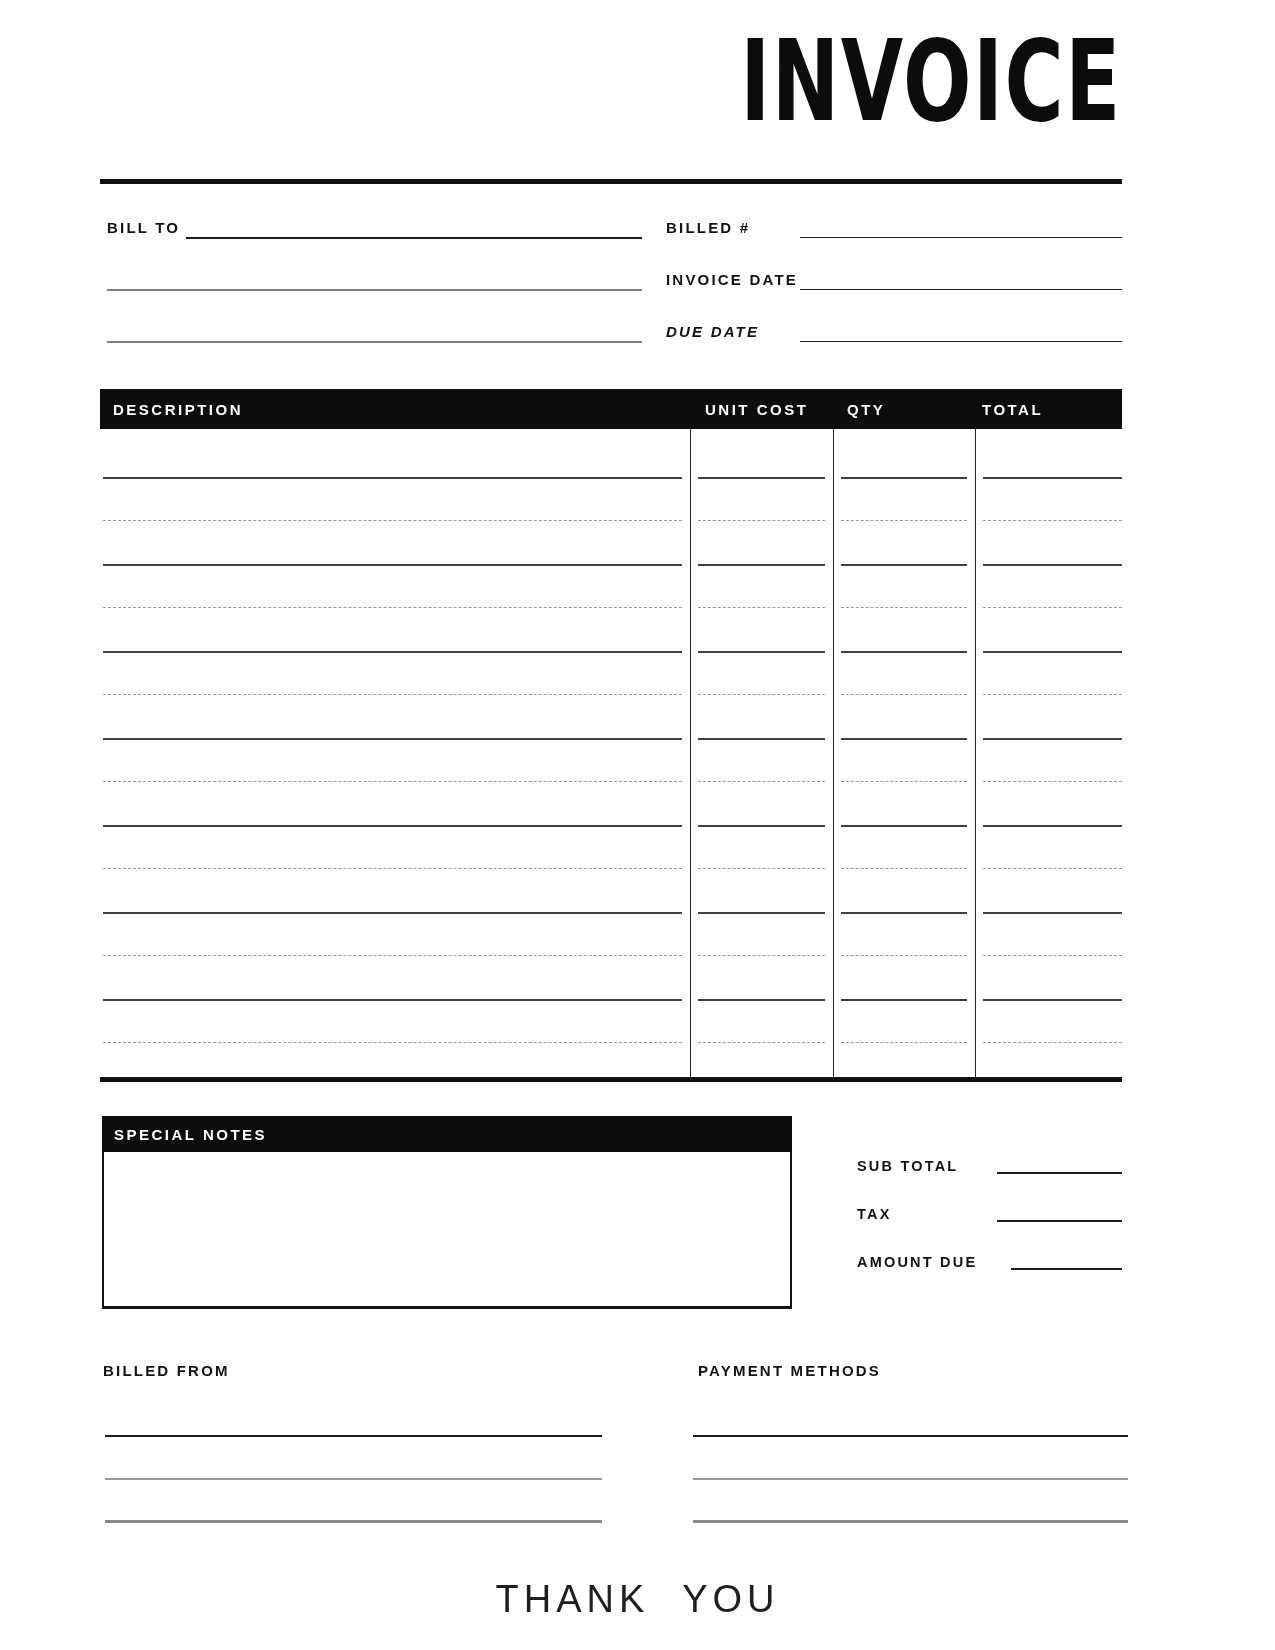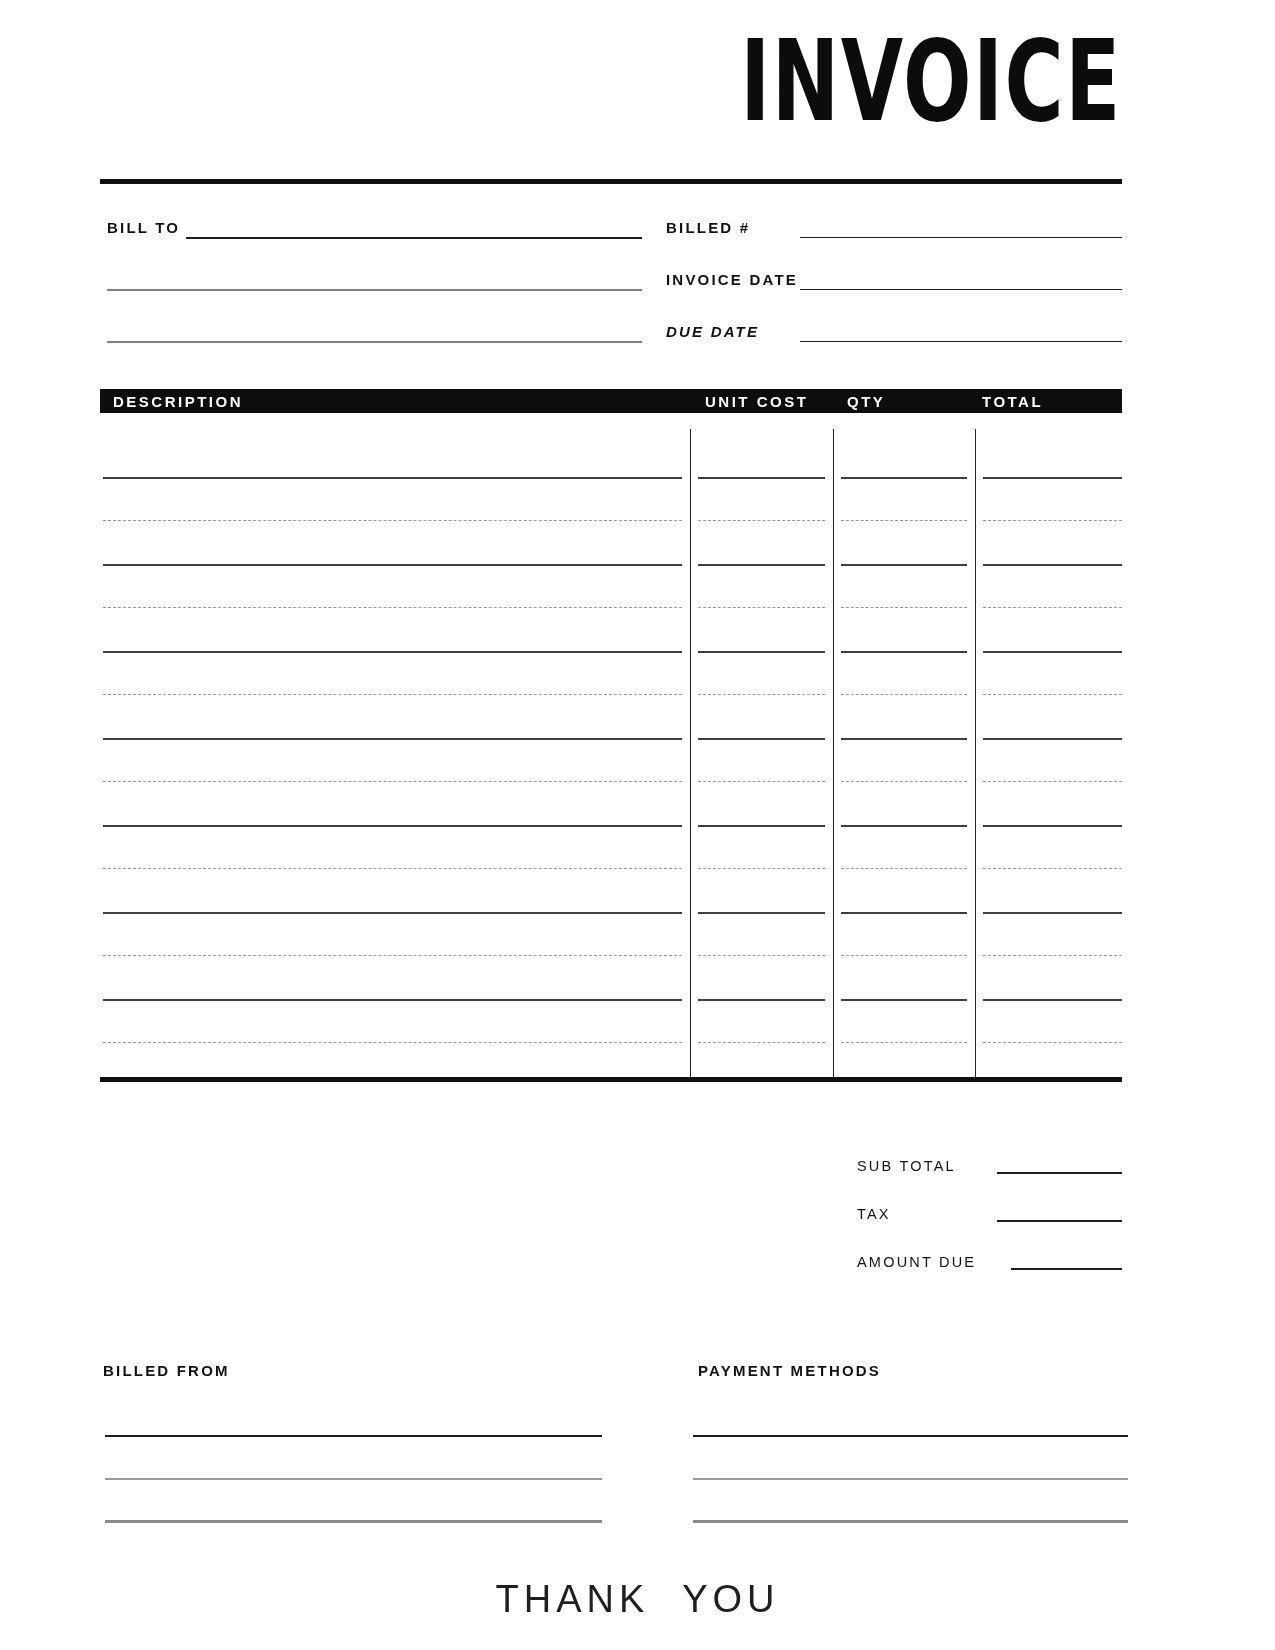--- a/index.html
+++ b/index.html
@@ -22,21 +22,21 @@
   .hline.thin{border-top-width:1.5px;}
   .hline.gray{border-top-color:#7f7f7f;}
   .hline.gray2{border-top-color:#9a9a9a;}
   .hline.thick3{border-top-width:3px;border-top-color:#8a8a8a;}
   
   .lbl{
     position:absolute;font-weight:700;font-size:15px;letter-spacing:2.2px;
     color:#131313;white-space:nowrap;
   }
   
-  .thead{position:absolute;left:100px;top:389px;width:1022px;height:24px;background:#0d0d0d;}
+  .thead{position:absolute;left:100px;top:389px;width:1022px;height:40px;background:#0d0d0d;}
   .thead .th{
     position:absolute;top:50%;transform:translateY(-50%);
     color:#ffffff;font-weight:700;font-size:15px;letter-spacing:2.5px;white-space:nowrap;
   }
   .vline{position:absolute;top:429px;height:648px;width:0;border-left:1.5px solid #222222;}
   .rline{position:absolute;left:0;width:1275px;height:0;}
   .rline b{position:absolute;height:0;display:block;}
   .rline.solid b{border-top:2px solid #3f3f3f;}
   .rline.dashed b{border-top:1.5px dashed #999999;}
   .rline .c1{left:103px;width:579px;}
@@ -49,21 +49,21 @@
     border:2px solid #141414;border-bottom-width:3px;box-sizing:border-box;background:#fff;
   }
   .notes .bar{
     position:absolute;left:-2px;top:-2px;width:690px;height:36px;background:#0d0d0d;
     display:flex;align-items:center;padding-left:12px;box-sizing:border-box;
   }
   .notes .bar span{color:#fff;font-weight:700;font-size:15px;letter-spacing:2.5px;}
   .notes .area{position:absolute;left:0;top:34px;right:0;bottom:0;}
   
   .trow{position:absolute;left:857px;width:265px;height:24px;display:flex;align-items:flex-end;}
-  .trow .tl{width:140px;font-weight:400;font-size:14.5px;letter-spacing:2.2px;white-space:nowrap;}
+  .trow .tl{width:140px;font-weight:700;font-size:14.5px;letter-spacing:2.2px;white-space:nowrap;}
   .trow .tf{flex:1;border-bottom:2px solid #1c1c1c;height:100%;}
   
   .thanks{
     position:absolute;left:0;top:1578px;width:1275px;text-align:center;
     font-size:38px;font-weight:300;letter-spacing:5px;word-spacing:18px;color:#1f1f1f;
   }
 </style>
 </head>
 <body>
 
@@ -177,20 +177,26 @@
     </div>
   <div class="rline dashed" style="top:1042px;">
       <b class="c1"></b>
       <b class="c2"></b>
       <b class="c3"></b>
       <b class="c4"></b>
     </div>
 
   <div class="rule table-bottom"></div>
 
+  <div class="notes">
+    <div class="bar">
+      <span>SPECIAL NOTES</span>
+    </div>
+    <div class="area"></div>
+  </div>
 
   <div class="trow" style="top:1150px;">
     <span class="tl">SUB TOTAL</span>
     <span class="tf"></span>
   </div>
   <div class="trow" style="top:1198px;">
     <span class="tl">TAX</span>
     <span class="tf"></span>
   </div>
   <div class="trow" style="top:1246px;gap:14px;">

